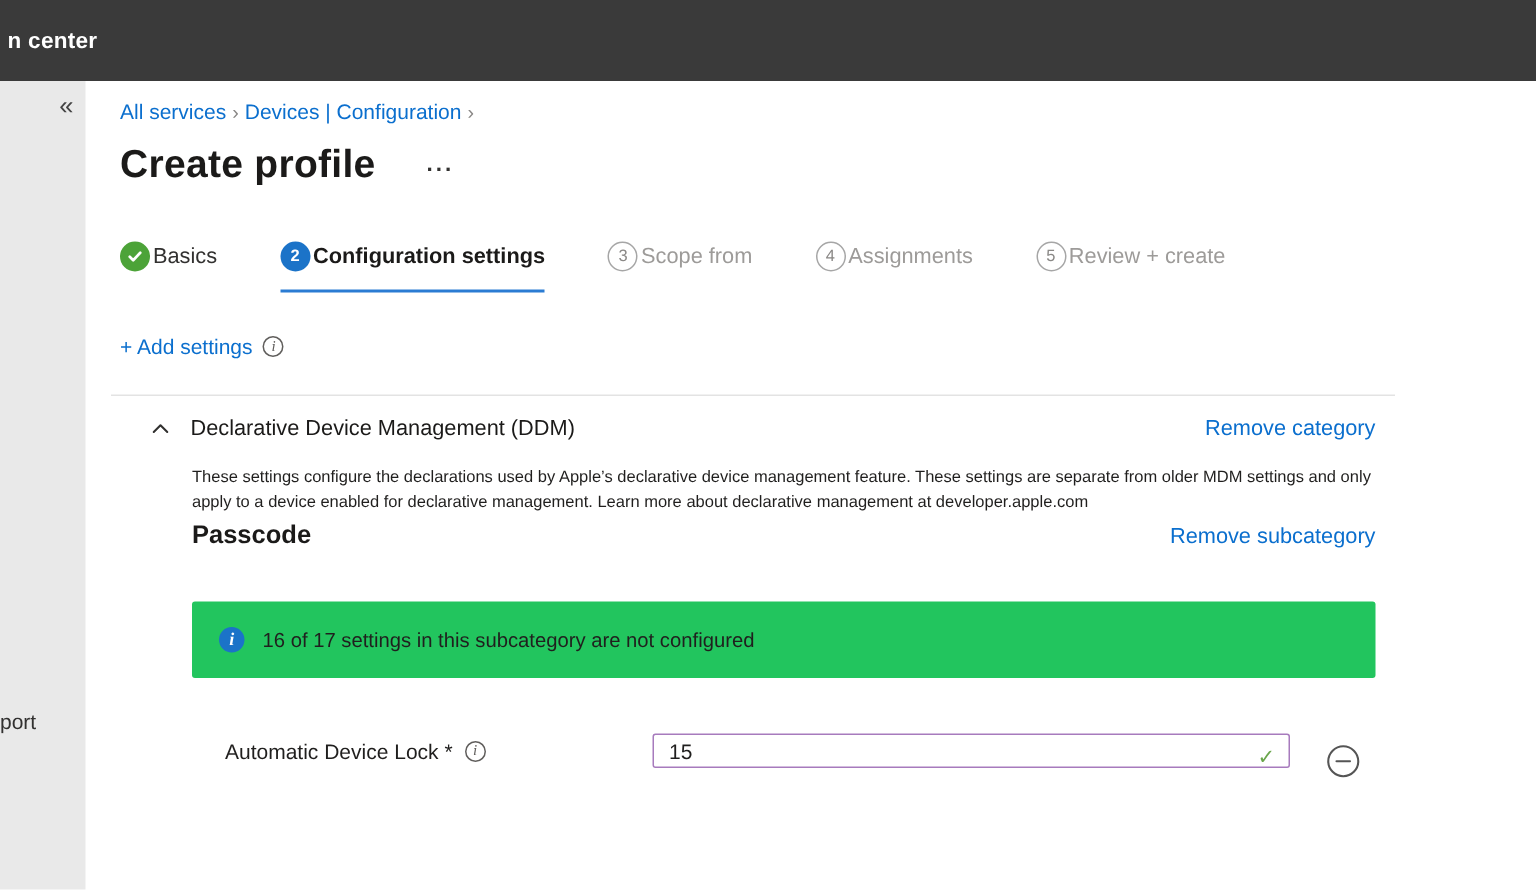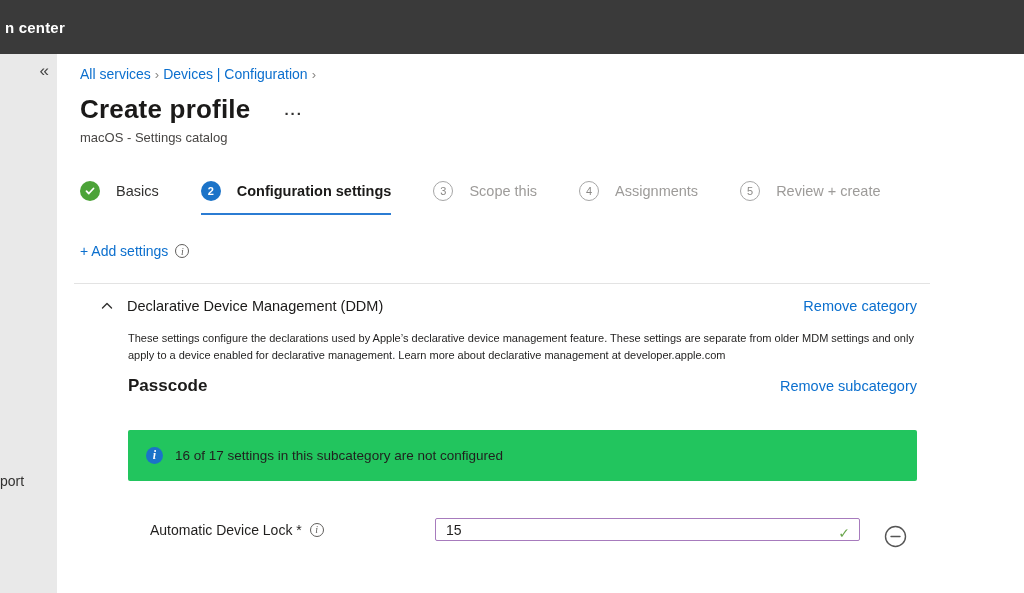--- a/index.html
+++ b/index.html
@@ -64,21 +64,21 @@
   .crumb-sep { color: #8a8886; font-size: 13px; }
 
   
   .title-row { display: flex; align-items: center; gap: 34px; margin-top: 12px; }
   .page-title { font-size: 26px; font-weight: 700; color: #1b1a19; letter-spacing: .2px; }
   .more-btn { color: #323130; font-size: 15px; font-weight: 700; letter-spacing: 2px; cursor: pointer; line-height: 1; }
   .page-subtitle { font-size: 13px; color: #484644; margin-top: 5px; }
 
   
   .steps { display: flex; align-items: flex-start; gap: 42px; margin-top: 36px; }
-  .step { display: flex; align-items: center; gap: 16px; padding-bottom: 12px; cursor: pointer; }
+  .step { display: flex; align-items: center; gap: 2px; padding-bottom: 12px; cursor: pointer; }
   .step.active { border-bottom: 2px solid #2b7cd3; }
   .step-circle {
     width: 20px; height: 20px; border-radius: 50%;
     display: inline-flex; align-items: center; justify-content: center;
     font-size: 11px; flex: 0 0 20px;
   }
   .step.complete .step-circle { background: #4ca338; }
   .step.active .step-circle { background: #1b73c8; color: #fff; font-weight: 700; }
   .step.upcoming .step-circle { background: #fff; border: 1px solid #a6a6a6; color: #8a8886; }
   .step-label { font-size: 14.5px; color: #323130; }
@@ -101,21 +101,21 @@
 
   
   .category-header { display: flex; align-items: center; margin-top: 14px; }
   .chevron-btn { margin-left: 20px; cursor: pointer; display: inline-flex; }
   .category-title { font-size: 14.5px; color: #1b1a19; margin-left: 13px; }
   .remove-link { margin-left: auto; color: #0b6fce; font-size: 14.5px; cursor: pointer; }
 
   .category-body { margin-left: 48px; margin-top: 16px; }
   .category-desc { font-size: 11px; line-height: 1.55; color: #201f1e; max-width: 792px; }
 
-  .subcat-header { display: flex; align-items: baseline; margin-top: 12px; }
+  .subcat-header { display: flex; align-items: baseline; margin-top: 3px; }
   .subcat-title { font-size: 17px; font-weight: 700; color: #1b1a19; }
 
   
   .banner {
     margin-top: 34px;
     background: #22c55e;
     width: 789px;
     padding: 17px 18px;
     display: flex; align-items: center; gap: 12px;
     border-radius: 2px;
@@ -171,38 +171,37 @@
       <a class="crumb">All services</a>
       <span class="crumb-sep">›</span>
       <a class="crumb">Devices | Configuration</a>
       <span class="crumb-sep">›</span>
     </div>
 
     <div class="title-row">
       <h1 class="page-title">Create profile</h1>
       <span class="more-btn">...</span>
     </div>
-    <div class="page-subtitle">macOS - Settings catalog</div>
 
     <div class="steps">
       <div class="step complete">
         <span class="step-circle">
           <svg width="12" height="12" viewBox="0 0 12 12">
               <path d="M2.5 6.2l2.3 2.3 4.7-5" stroke="#fff" stroke-width="1.8" fill="none" stroke-linecap="round" stroke-linejoin="round"></path>
             </svg>
         </span>
         <span class="step-label">Basics</span>
       </div>
       <div class="step active">
         <span class="step-circle">2</span>
         <span class="step-label">Configuration settings</span>
       </div>
       <div class="step upcoming">
         <span class="step-circle">3</span>
-        <span class="step-label">Scope this</span>
+        <span class="step-label">Scope from</span>
       </div>
       <div class="step upcoming">
         <span class="step-circle">4</span>
         <span class="step-label">Assignments</span>
       </div>
       <div class="step upcoming">
         <span class="step-circle">5</span>
         <span class="step-label">Review + create</span>
       </div>
     </div>

